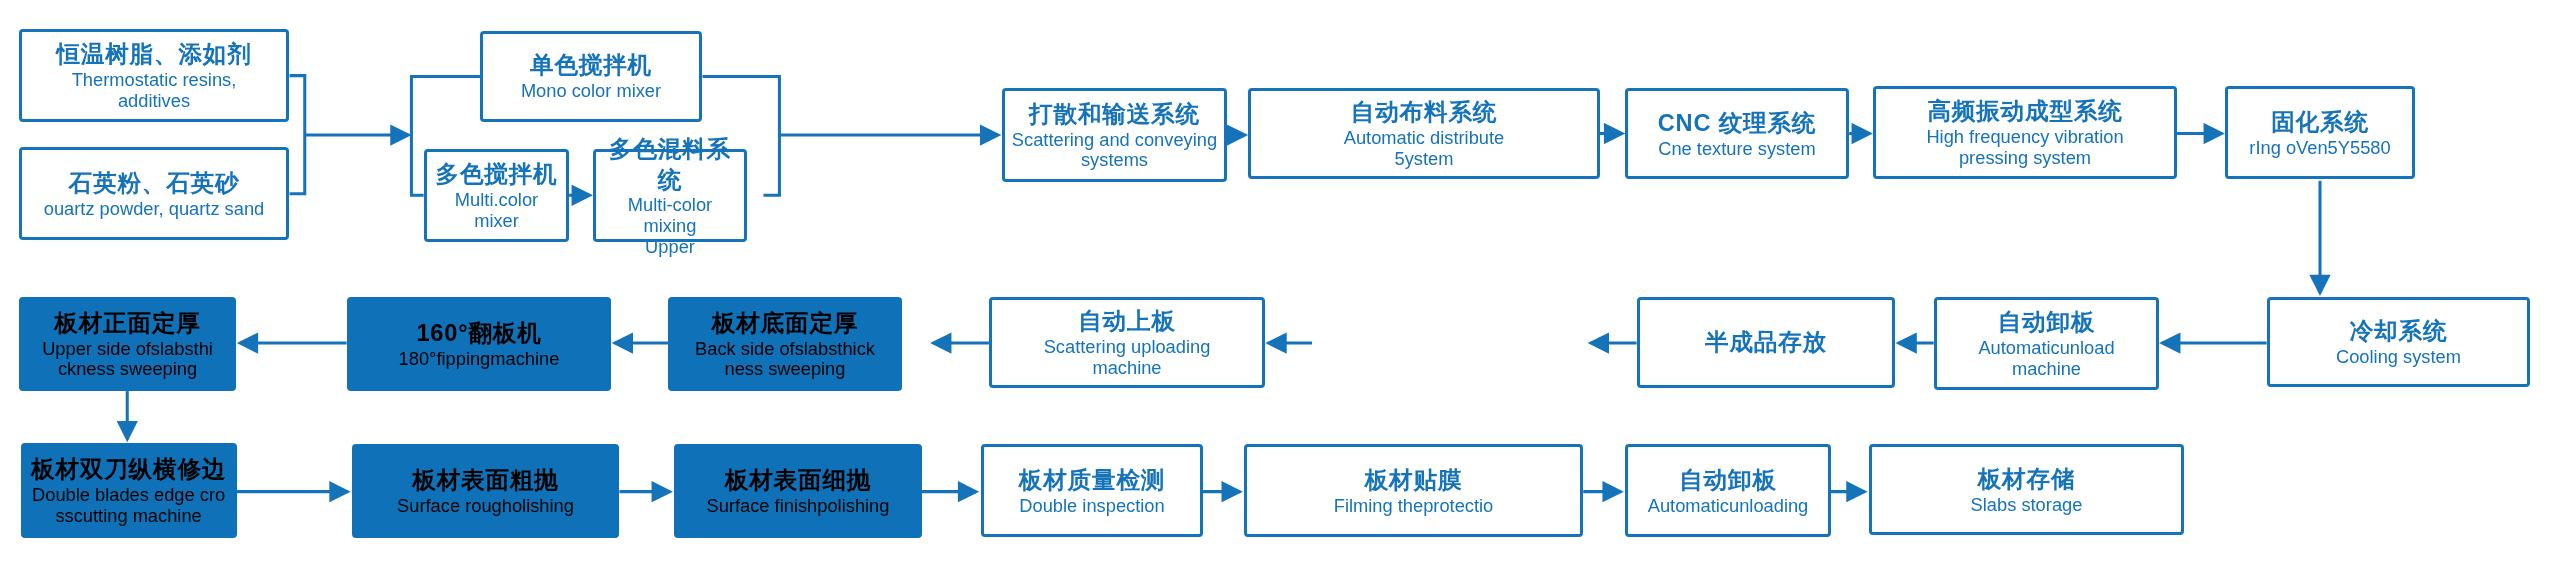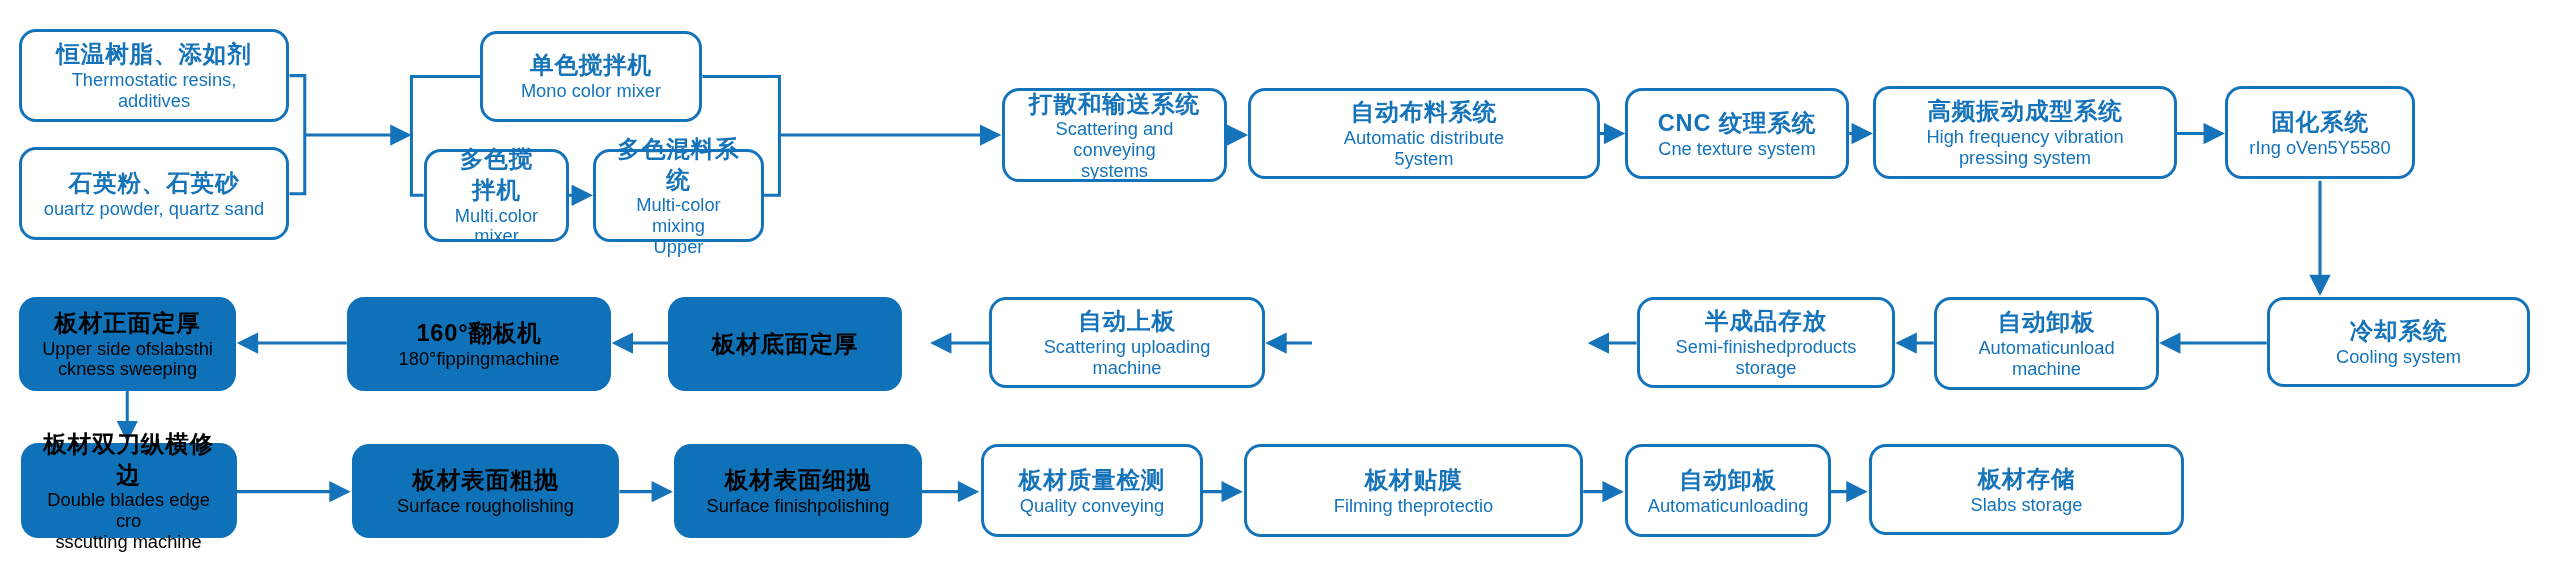--- a/index.html
+++ b/index.html
@@ -7,21 +7,21 @@
   #canvas{
     position:relative; width:2576px; height:565px; background:var(--bg);
     font-family:"Liberation Sans", sans-serif; overflow:hidden;
   }
   svg.edges{position:absolute;left:0;top:0;z-index:1;}
   .edge{fill:none;stroke:var(--accent);stroke-width:4;}
   .head{fill:var(--accent);}
   .node{
     position:absolute; z-index:2; box-sizing:border-box;
     display:flex; flex-direction:column; align-items:center; justify-content:center;
-    text-align:center; border-radius:17px; padding:3px 21px;
+    text-align:center; border-radius:4px; padding:3px 6px;
   }
   .outline{background:var(--bg); border:3px solid var(--accent); color:var(--accent);}
   .filled{background:var(--fill); border:none; color:#000000;}
   .zh{font-size:23.6px; font-weight:bold; line-height:1.3; letter-spacing:0.8px; white-space:pre-line;}
   .en{font-size:18.3px; line-height:1.13; white-space:pre-line;}
 </style>
 </head>
 <body>
 
 <div id="canvas">
@@ -77,21 +77,21 @@
     <div class="en">ouartz powder, quartz sand</div>
   </div>
   <div class="node outline" style="left:480px;top:30.5px;width:222px;height:91px">
     <div class="zh">单色搅拌机</div>
     <div class="en">Mono color mixer</div>
   </div>
   <div class="node outline" style="left:424px;top:149px;width:145px;height:93px">
     <div class="zh">多色搅拌机</div>
     <div class="en">Multi.color mixer</div>
   </div>
-  <div class="node outline" style="left:593px;top:149px;width:171px;height:93px">
+  <div class="node outline" style="left:593px;top:149px;width:154px;height:93px">
     <div class="zh">多色混料系统</div>
     <div class="en">Multi-color mixing
 Upper</div>
   </div>
   <div class="node outline" style="left:1002px;top:88px;width:225px;height:94px">
     <div class="zh">打散和输送系统</div>
     <div class="en">Scattering and conveying
 systems</div>
   </div>
   <div class="node outline" style="left:1248px;top:88px;width:352px;height:91px">
@@ -116,30 +116,30 @@
   <div class="node outline" style="left:2267px;top:297px;width:263px;height:90px">
     <div class="zh">冷却系统</div>
     <div class="en">Cooling system</div>
   </div>
   <div class="node outline" style="left:1934px;top:297px;width:225px;height:93px">
     <div class="zh">自动卸板</div>
     <div class="en">Automaticunload machine</div>
   </div>
   <div class="node outline" style="left:1637px;top:297px;width:258px;height:91px">
     <div class="zh">半成品存放</div>
-    <div class="en">Semi-finishedproducts
-storage</div>
   </div>
   <div class="node outline" style="left:989px;top:297px;width:276px;height:91px">
     <div class="zh">自动上板</div>
     <div class="en">Scattering uploading
 machine</div>
   </div>
   <div class="node filled" style="left:668px;top:297px;width:234px;height:94px">
     <div class="zh">板材底面定厚</div>
+    <div class="en">Back side ofslabsthick
+ness sweeping</div>
   </div>
   <div class="node filled" style="left:347px;top:297px;width:264px;height:94px">
     <div class="zh">160°翻板机</div>
     <div class="en">180°fippingmachine</div>
   </div>
   <div class="node filled" style="left:19px;top:297px;width:217px;height:94px">
     <div class="zh">板材正面定厚</div>
     <div class="en">Upper side ofslabsthi
 ckness sweeping</div>
   </div>
@@ -152,21 +152,21 @@
   <div class="node filled" style="left:352px;top:444px;width:267px;height:94px">
     <div class="zh">板材表面粗抛</div>
     <div class="en">Surface rougholishing</div>
   </div>
   <div class="node filled" style="left:674px;top:444px;width:248px;height:94px">
     <div class="zh">板材表面细抛</div>
     <div class="en">Surface finishpolishing</div>
   </div>
   <div class="node outline" style="left:981px;top:444px;width:222px;height:93px">
     <div class="zh">板材质量检测</div>
-    <div class="en">Quality conveying</div>
+    <div class="en">Double inspection</div>
   </div>
   <div class="node outline" style="left:1244px;top:444px;width:339px;height:93px">
     <div class="zh">板材贴膜</div>
     <div class="en">Filming theprotectio</div>
   </div>
   <div class="node outline" style="left:1625px;top:444px;width:206px;height:93px">
     <div class="zh">自动卸板</div>
     <div class="en">Automaticunloading</div>
   </div>
   <div class="node outline" style="left:1869px;top:444px;width:315px;height:91px">

